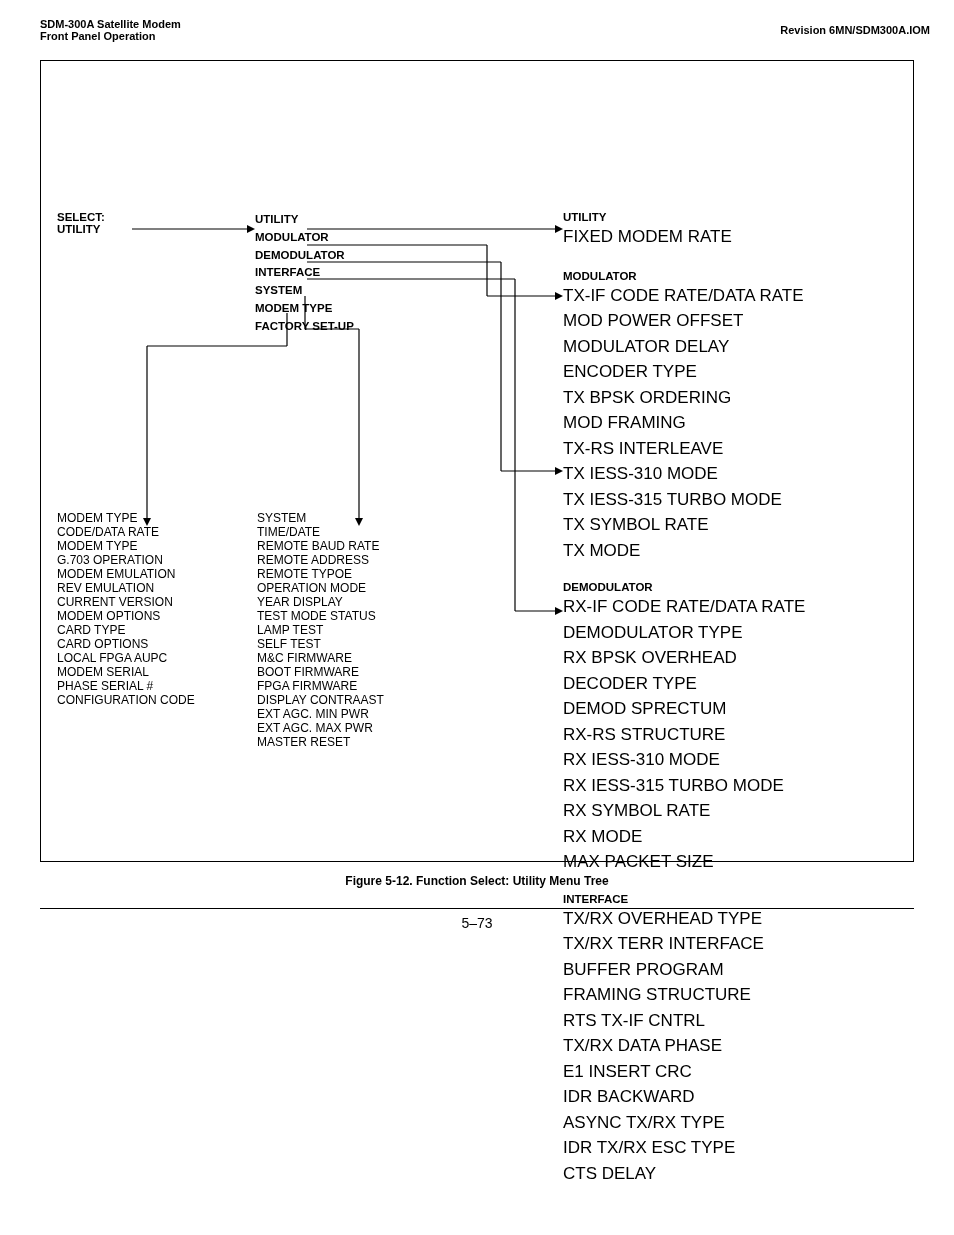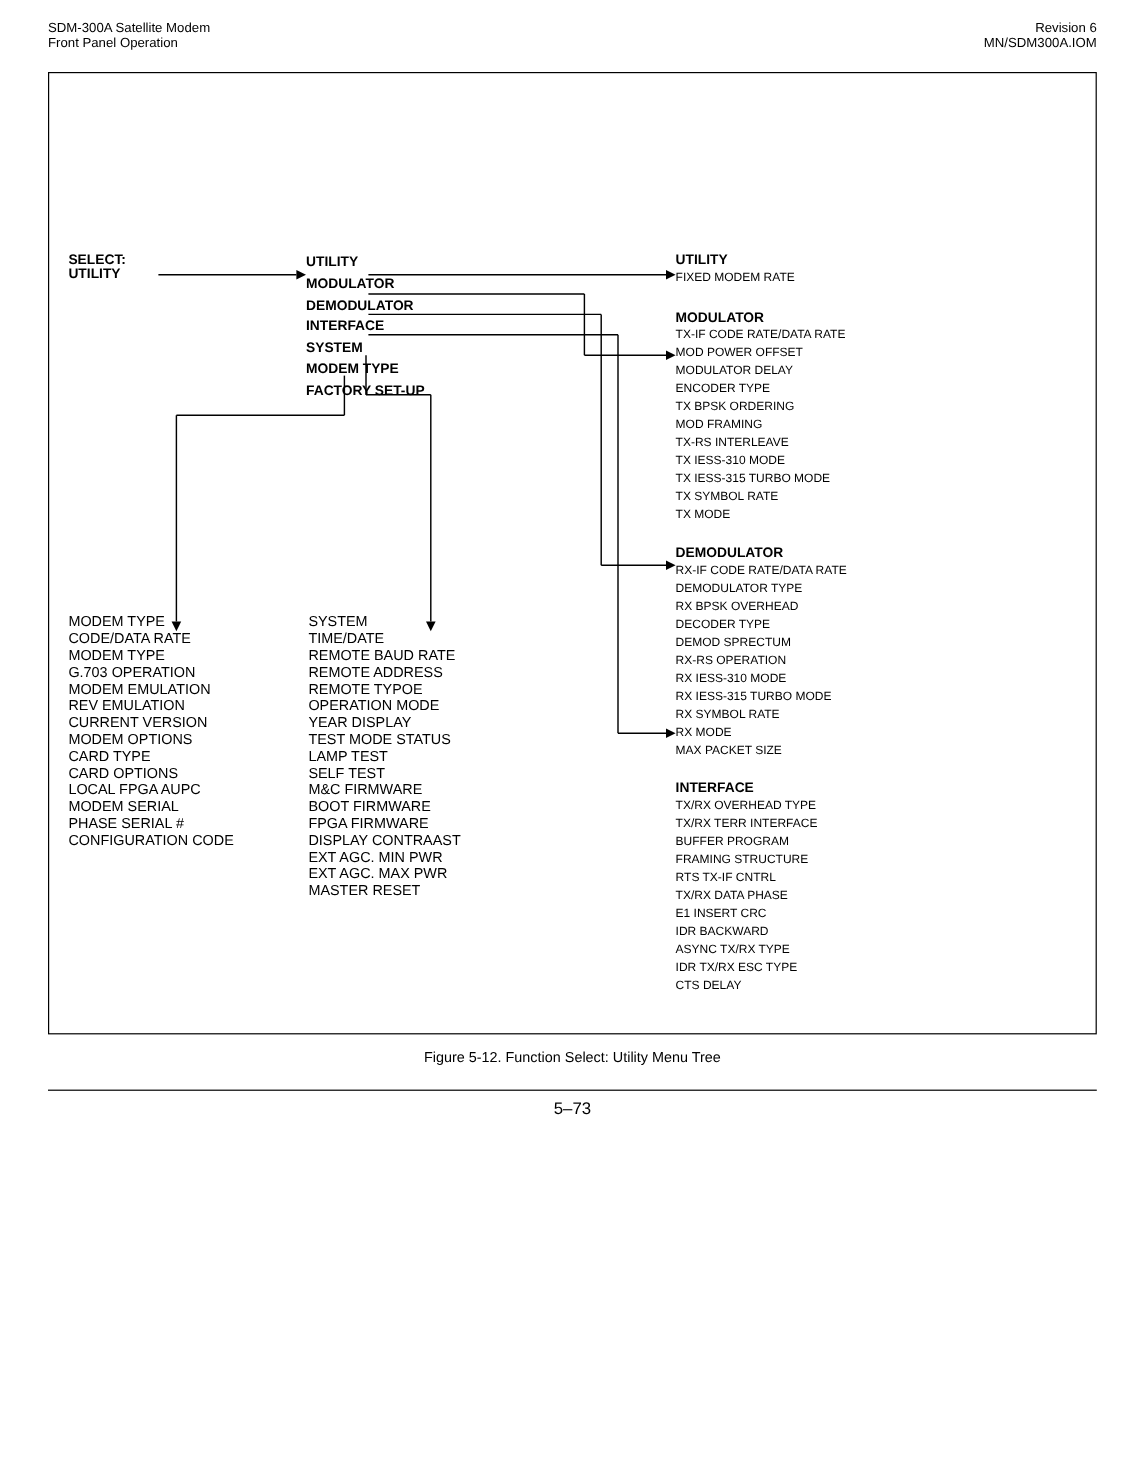--- a/index.html
+++ b/index.html
@@ -7,36 +7,37 @@
       width: 954px;
       min-height: 1235px;
       background: #fff;
       font-family: Arial, Helvetica, sans-serif;
       font-size: 12px;
       color: #000;
     }
     .page-header {
       display: flex;
       justify-content: space-between;
-      padding: 18px 40px 8px 40px;
+      padding: 18px 24px 8px 40px;
       font-size: 11px;
+      font-weight: bold;
     }
     .header-left { display: flex; flex-direction: column; }
-    .header-right { display: flex; flex-direction: column; align-items: flex-end; }
+    .header-right { display: flex; align-items: center; }
     .diagram-container {
       margin: 10px 40px 10px 40px;
       border: 1px solid #000;
       padding: 20px 32px 20px 16px;
       position: relative;
       min-height: 780px;
     }
     .figure-caption {
       text-align: center;
       font-size: 12px;
-      font-weight: normal;
+      font-weight: bold;
       margin: 12px 0 20px 0;
     }
     .page-footer {
       border-top: 1px solid #000;
       margin: 0 40px;
       padding-top: 6px;
       text-align: center;
       font-size: 14px;
     }
 
@@ -56,21 +57,21 @@
     
     .arrows-svg {
       position: absolute;
       top: 0; left: 0;
       width: 100%;
       height: 100%;
       pointer-events: none;
     }
     .menu-section { margin-bottom: 6px; }
     .menu-section .section-title { font-weight: bold; font-size: 11.5px; margin-bottom: 1px; }
-    .menu-section .section-item { font-size: 10px; line-height: 1.5; }
+    .menu-section .section-item { font-size: 17px; line-height: 1.5; }
 
     
     .modem-type-col {
       position: absolute;
       left: 0;
       top: 430px;
     }
 
     
     .system-col {
@@ -171,21 +172,21 @@
 
       <div style="height:12px;"></div>
 
       <div class="menu-section">
         <div class="section-title">DEMODULATOR</div>
         <div class="section-item">RX-IF CODE RATE/DATA RATE</div>
         <div class="section-item">DEMODULATOR TYPE</div>
         <div class="section-item">RX BPSK OVERHEAD</div>
         <div class="section-item">DECODER TYPE</div>
         <div class="section-item">DEMOD SPRECTUM</div>
-        <div class="section-item">RX-RS OPERATION</div>
+        <div class="section-item">RX-RS STRUCTURE</div>
         <div class="section-item">RX IESS-310 MODE</div>
         <div class="section-item">RX IESS-315 TURBO MODE</div>
         <div class="section-item">RX SYMBOL RATE</div>
         <div class="section-item">RX MODE</div>
         <div class="section-item">MAX PACKET SIZE</div>
       </div>
 
       <div style="height:12px;"></div>
 
       <div class="menu-section">

